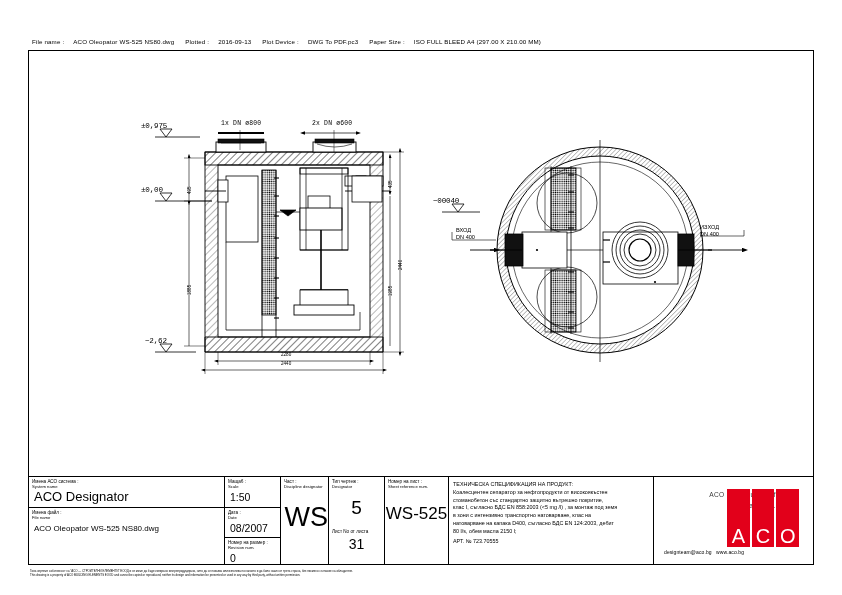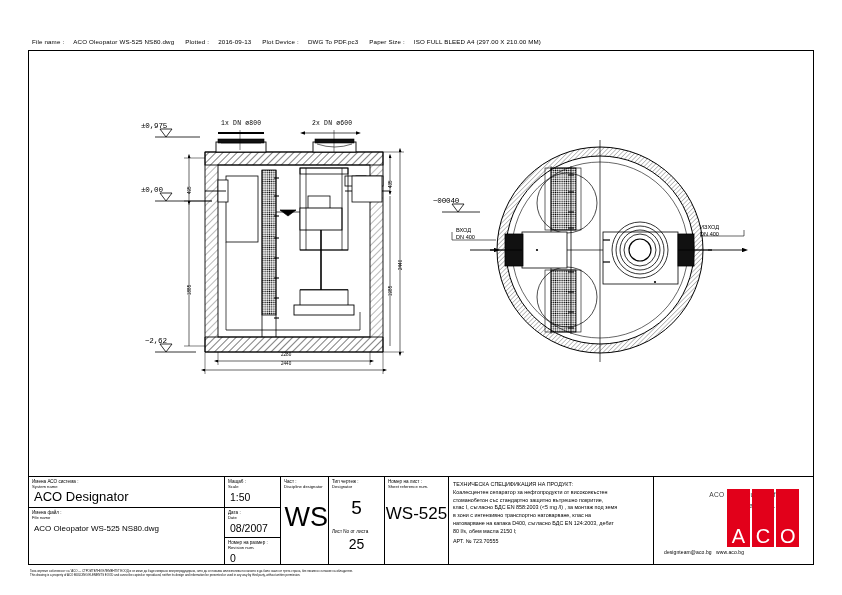--- a/index.html
+++ b/index.html
@@ -460,21 +460,21 @@
       <div class="bigcode" style="margin-top:13px;">WS</div>
     </div>
 
     <div class="tb-col colD">
       <div style="padding:2px 3px 0 3px;">
         <div class="lbl-cyr">Тип чертеж :</div>
         <div class="lbl-en">Designator</div>
       </div>
       <div class="midcode" style="margin-top:8px;">5</div>
       <div class="lbl-cyr" style="margin-top:10px; padding-left:3px;">Лист No от листа</div>
-      <div class="numcode" style="margin-top:1px;">25</div>
+      <div class="numcode" style="margin-top:1px;">31</div>
     </div>
 
     <div class="tb-col colE">
       <div style="padding:2px 3px 0 3px;">
         <div class="lbl-cyr">Номер на лист :</div>
         <div class="lbl-en">Sheet reference num.</div>
       </div>
       <div class="midcode" style="margin-top:14px; font-size:17px;">WS-525</div>
     </div>
 

